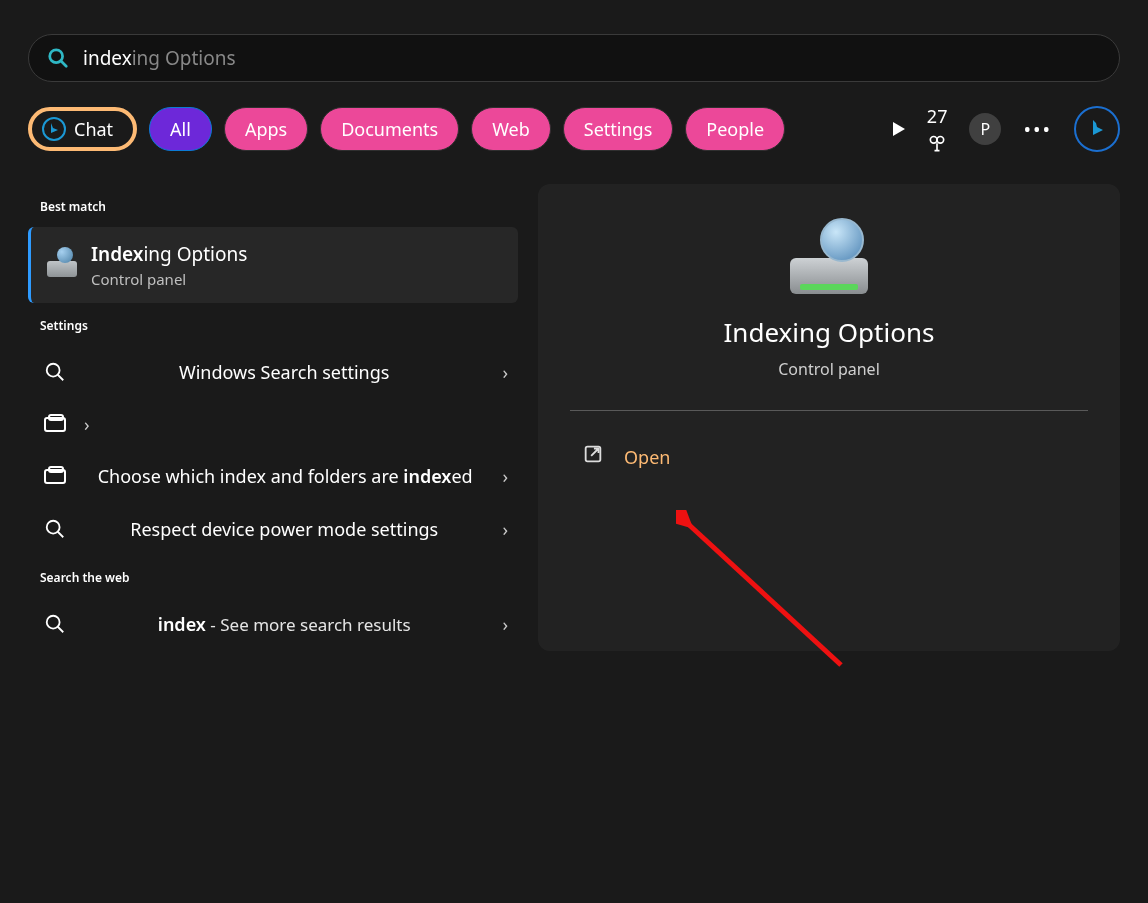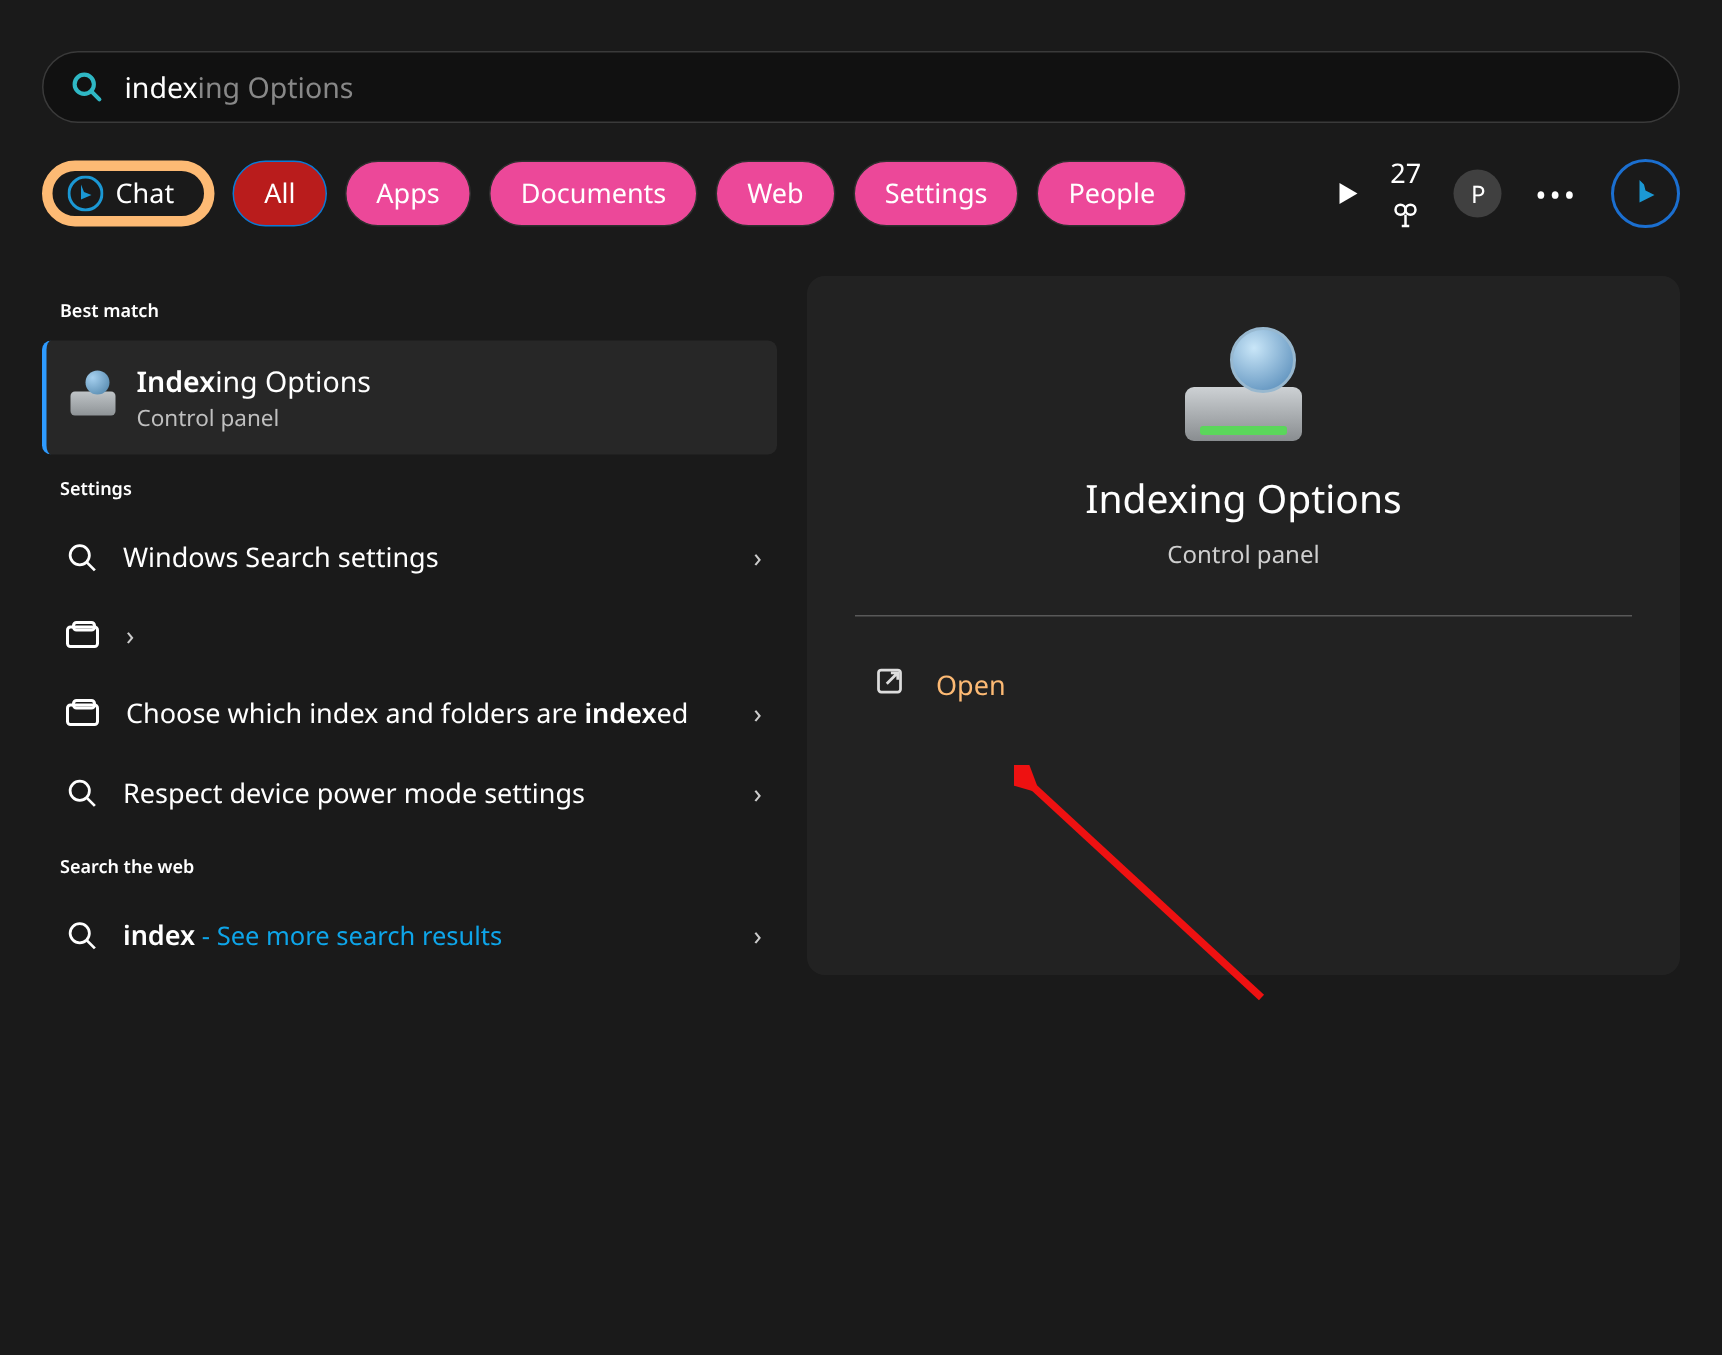--- a/index.html
+++ b/index.html
@@ -8,44 +8,44 @@
 .container { padding:16px 28px 0; }
 
 
 .search-bar { display:flex; align-items:center; background:#111; border:1px solid #3a3a3a; border-radius:26px; height:48px; padding:0 18px; gap:14px; margin:18px 0 22px; }
 .search-text { font-size:19px; color:#fff; }
 .search-text .complete { color:#888; }
 
 
 .filters { display:flex; align-items:center; gap:12px; }
 .pill { display:inline-flex; align-items:center; gap:8px; height:44px; padding:0 20px; border-radius:22px; font-size:18px; color:#fff; background:#ec4899; border:1px solid #2f2f2f; cursor:pointer; }
-.pill.chat { background:transparent; border:7px solid #fdba74; padding-left:10px; }
-.pill.all { background:#b91c1c; border-color:#0b7bd5; }
+.pill.chat { background:transparent; border:4px solid #fdba74; padding-left:10px; }
+.pill.all { background:#6d28d9; border-color:#0b7bd5; }
 .right-tools { margin-left:auto; display:flex; align-items:center; gap:22px; }
 .score { font-size:18px; display:flex; align-items:center; gap:6px;flex-direction:column; }
 .avatar { width:32px; height:32px; border-radius:50%; background:#404040; display:flex; align-items:center; justify-content:center; font-size:16px; }
 .dots { font-size:20px; letter-spacing:2px; }
 .bing-circle { width:46px; height:46px; border-radius:50%; border:2px solid #1b6fd0; display:flex; align-items:center; justify-content:center; }
 
 .main { display:flex; gap:20px; margin-top:30px; }
 .left { width:490px; }
 .right { flex:1; background:rgba(255,255,255,.04); border-radius:12px; padding:40px 32px 0; }
 
 .section-h { font-size:12px; font-weight:600; margin:14px 0 12px 12px; }
 
 .best { display:flex; align-items:center; gap:14px; background:rgba(255,255,255,.06); border-radius:6px; padding:14px 16px; border-left:3px solid #2e9bff; }
 .best-title { font-size:19px; }
 .best-title b { font-weight:600; }
 .best-sub { font-size:15px; color:#bfbfbf; margin-top:2px; }
 
-.item { display:flex; align-items:center; gap:16px; padding:14px 10px 14px 16px; border-radius:6px; cursor:pointer; }
+.item { display:flex; align-items:center; gap:16px; padding:14px 10px 14px 16px; border-radius:6px; cursor:pointer;text-align:center; }
 .item-text { font-size:18px; line-height:1.35; flex:1; }
 .item-text b { font-weight:600; }
 .chev { color:#ccc; font-size:18px; }
-.web-sub { color:#0ea5e9; font-size:17px; }
+.web-sub { color:#e5e5e5; font-size:17px; }
 
 .detail-title { font-size:26px; text-align:center; margin-top:18px; }
 .detail-sub { font-size:16px; color:#cfcfcf; text-align:center; margin-top:8px; }
 .hr { height:1px; background:rgba(255,255,255,.25); margin:30px 0 24px; }
 .action { display:flex; align-items:center; gap:20px; font-size:18px; color:#fdba74; padding:8px 12px; border-radius:6px; cursor:pointer; }
 
 .icon-cp { width:30px; height:24px; position:relative; }
 .icon-cp .base { width:30px; height:16px; background:linear-gradient(#bfc4c7,#8e9396); border-radius:3px; position:absolute; bottom:0; }
 .icon-cp .glass { width:16px; height:16px; border-radius:50%; background:radial-gradient(circle at 30% 30%,#a6d0ef,#4a7fa5); position:absolute; top:-6px; left:10px; }
 

